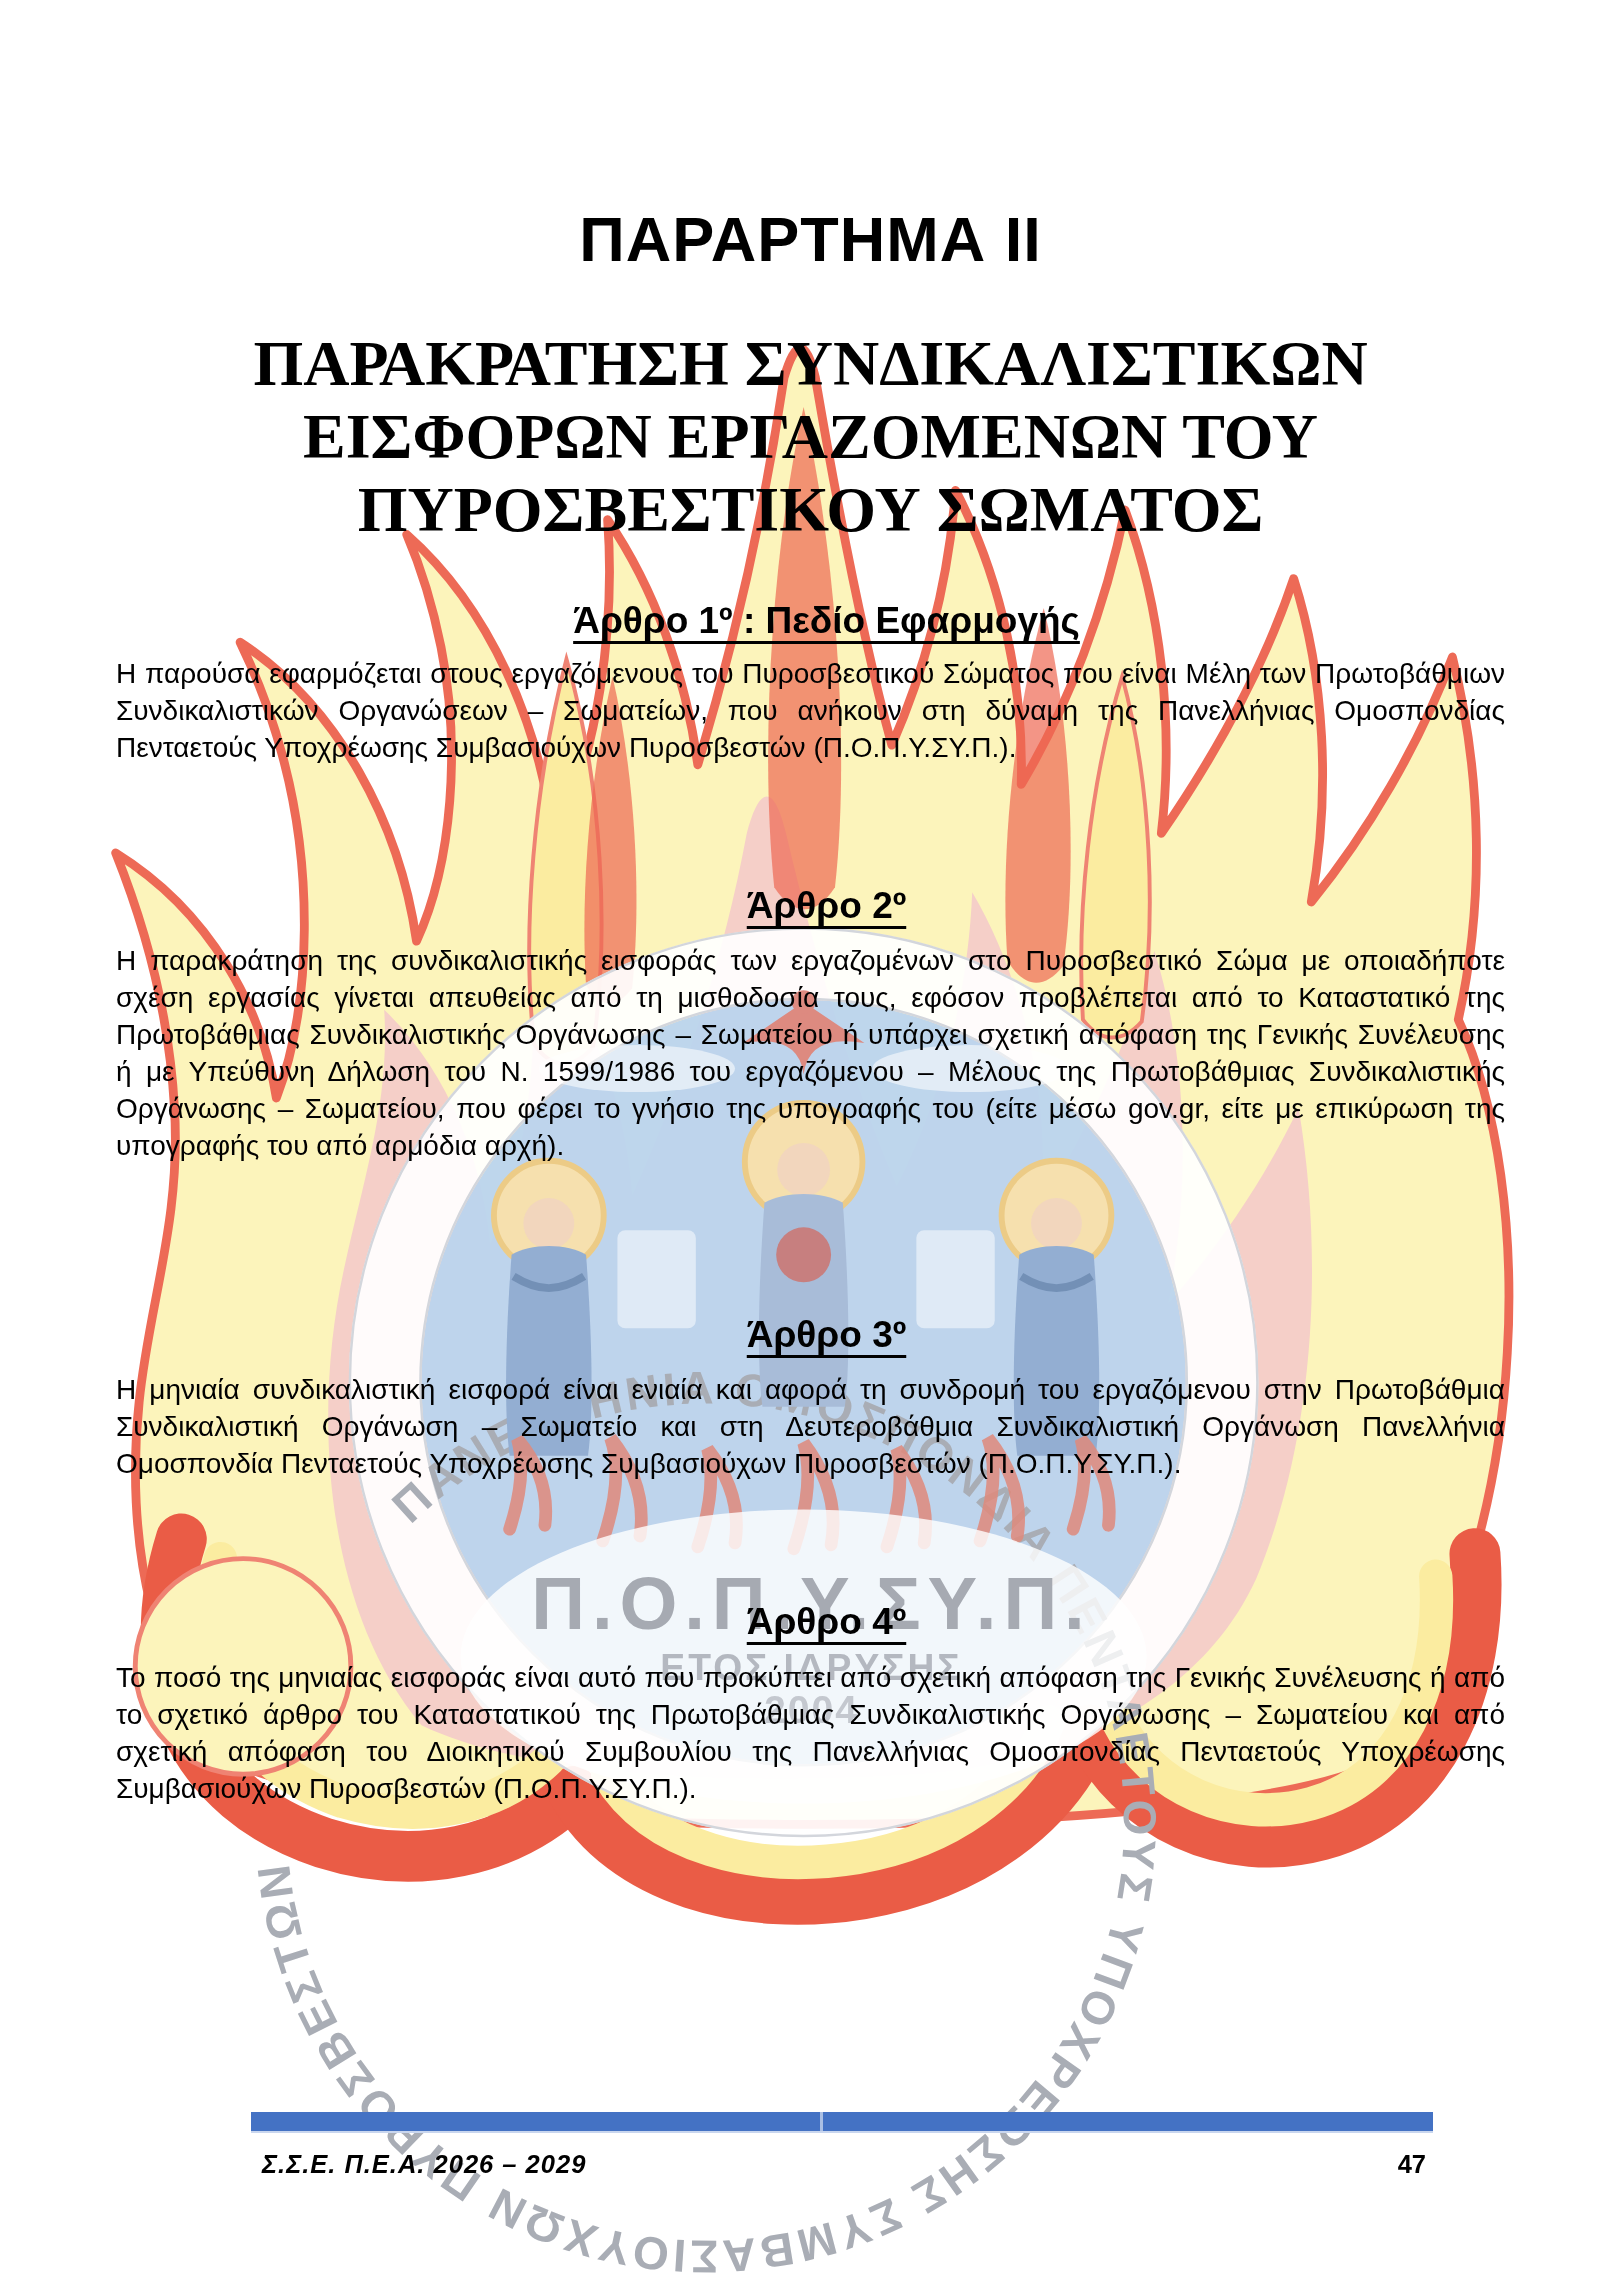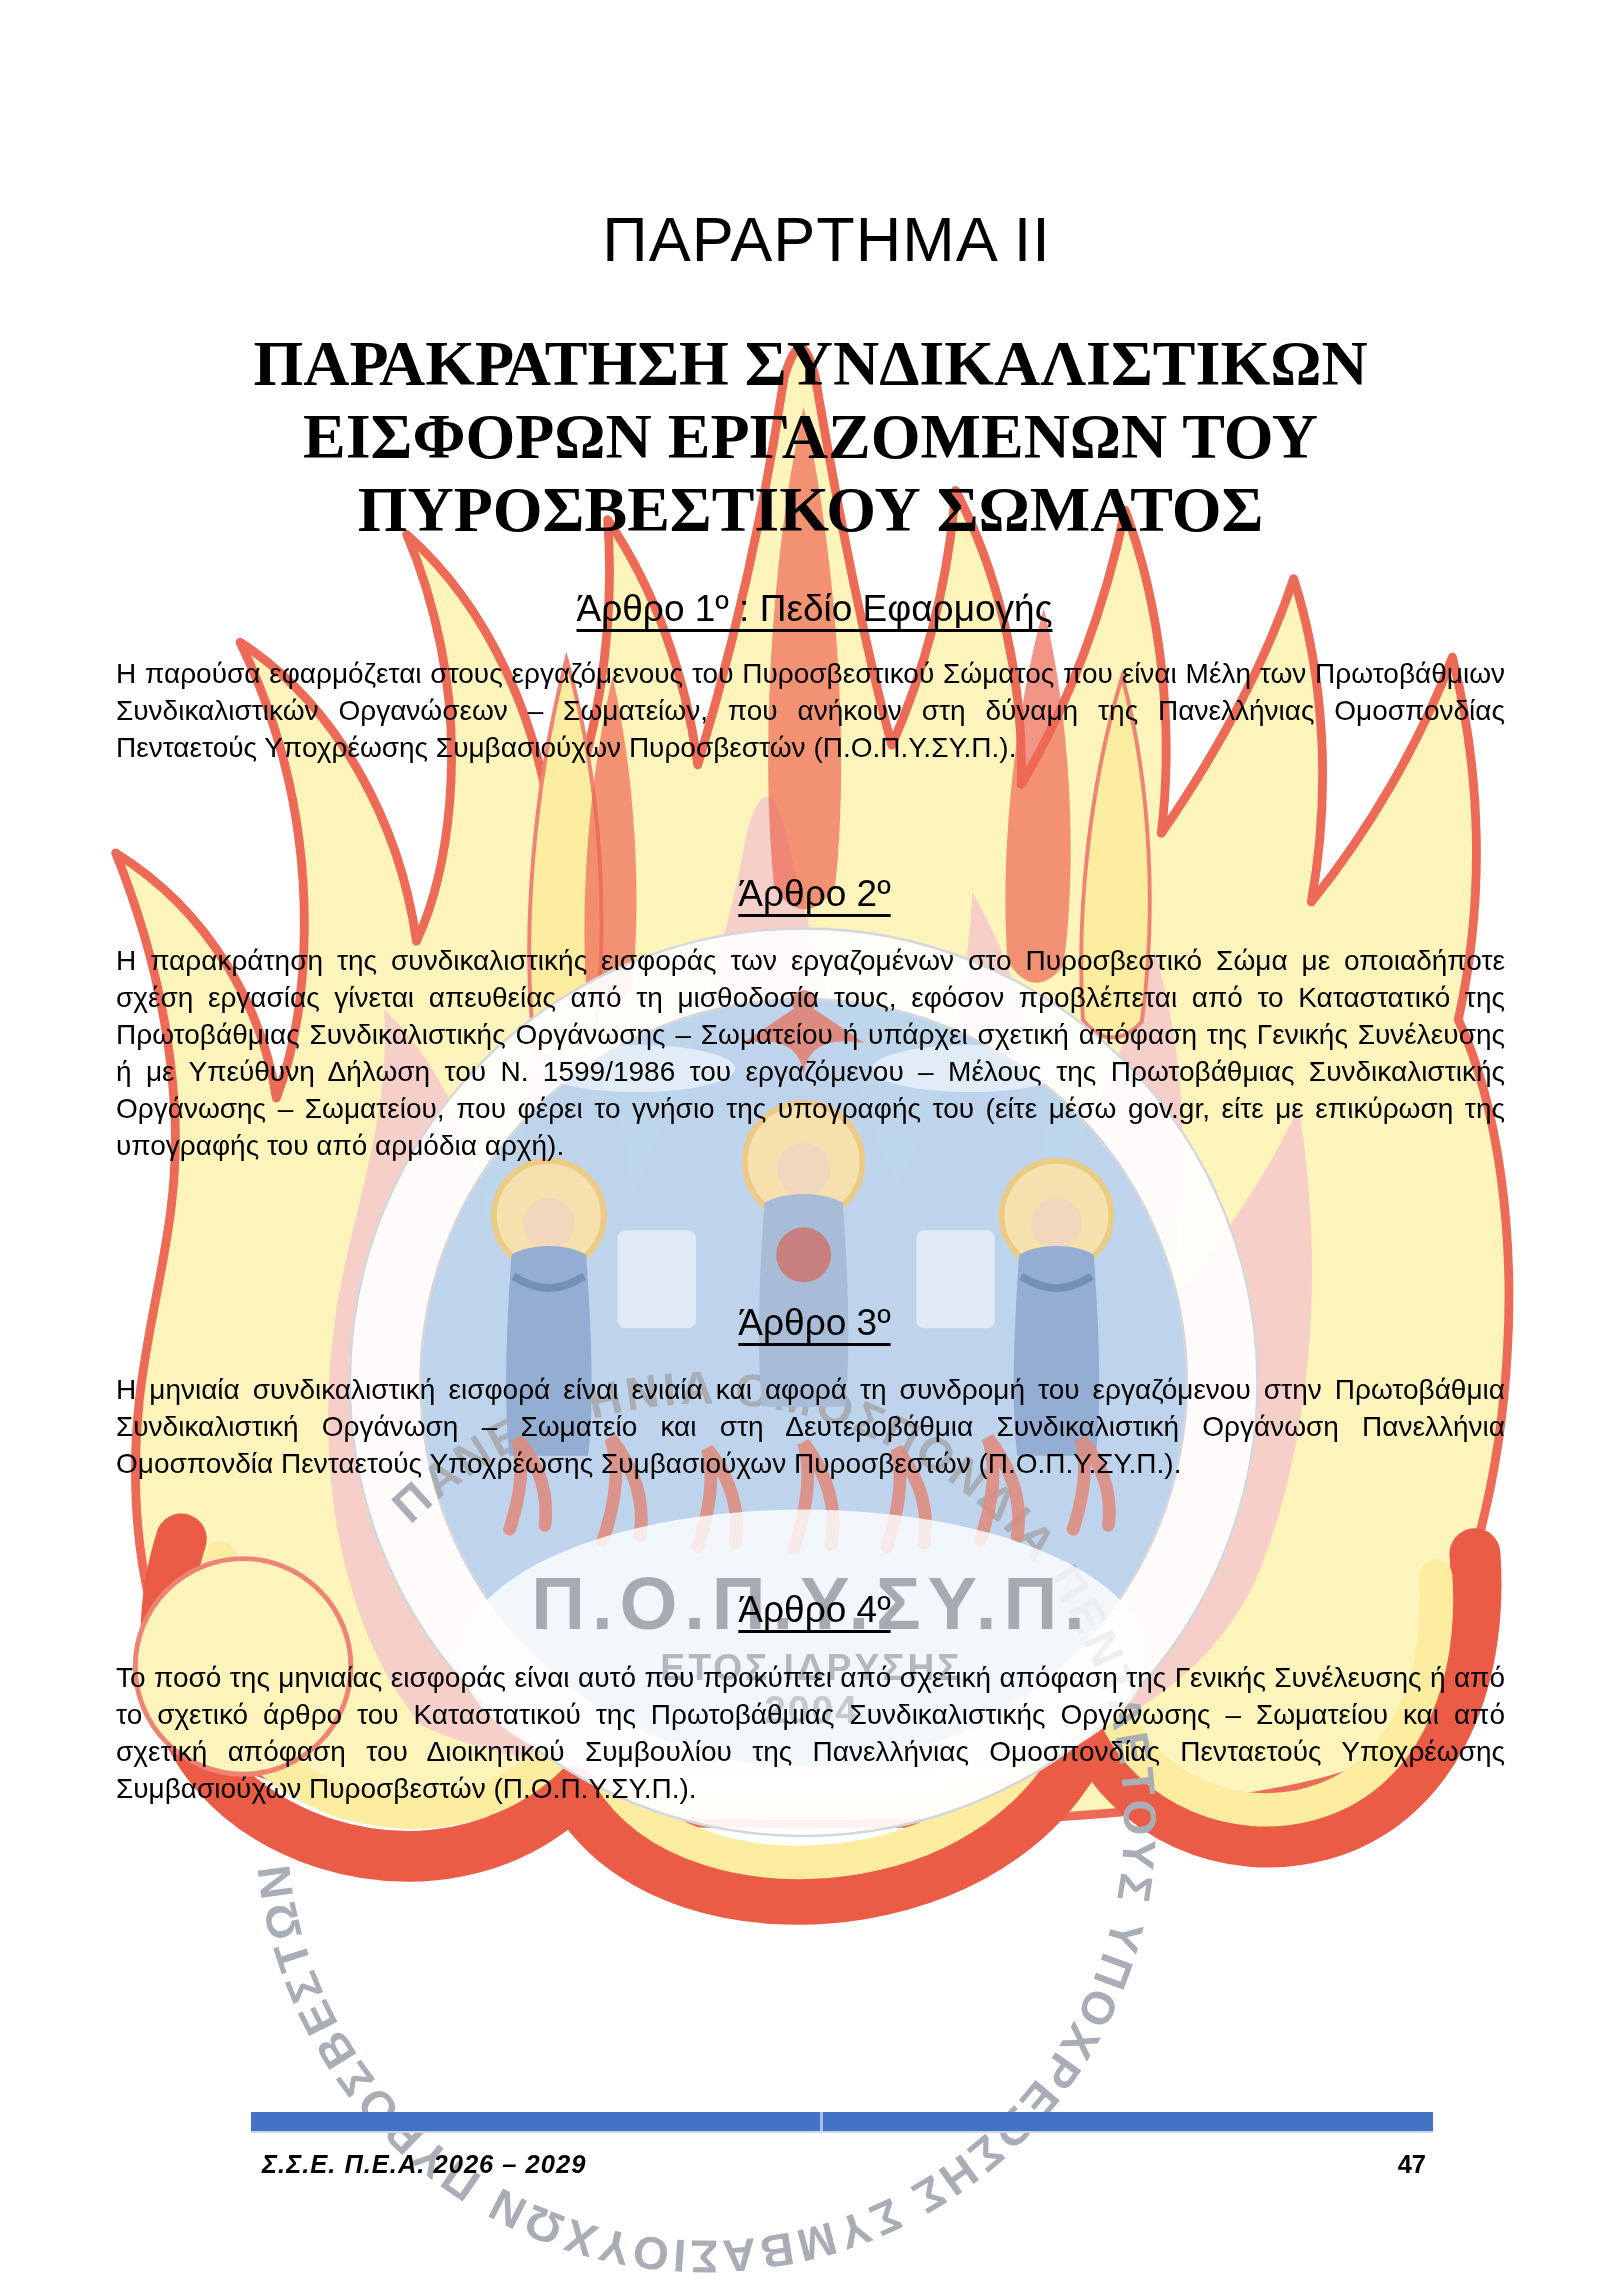--- a/index.html
+++ b/index.html
@@ -1,25 +1,25 @@
 <!DOCTYPE html>
 <html lang="el"><head>
 <meta charset="utf-8">
 <style>
   html,body{margin:0;padding:0;background:#ffffff;}
   body{font-family:"Liberation Sans","DejaVu Sans",sans-serif;color:#000;}
   .page{position:relative;width:1620px;height:2292px;background:#fff;overflow:hidden;}
   .watermark{position:absolute;left:0;top:0;width:1620px;height:2292px;z-index:1;}
   .content{position:absolute;left:0;top:0;width:1620px;height:2292px;z-index:2;}
-  .title{position:absolute;top:204px;left:132px;width:1389px;margin:0;
-         text-align:center;font-size:63px;font-weight:normal;line-height:71px;letter-spacing:1px;}
+  .title{position:absolute;top:204px;left:116px;width:1389px;margin:0;
+         text-align:center;font-size:63px;font-weight:bold;line-height:71px;letter-spacing:1px;}
   .subtitle{position:absolute;top:327px;left:116px;width:1389px;margin:0;
          text-align:center;font-size:64px;font-weight:bold;line-height:73px;font-family:Liberation Serif, serif;}
-  .article-heading{position:absolute;left:116px;width:1389px;margin:4px;
-         text-align:center;font-size:37px;font-weight:normal;line-height:45px;
+  .article-heading{position:absolute;left:116px;width:1389px;margin:16px;
+         text-align:center;font-size:37px;font-weight:bold;line-height:45px;
          text-decoration:underline;text-decoration-thickness:2.9px;text-underline-offset:7.8px;}
   .h1{top:582px}.h2{top:867px}.h3{top:1296px}.h4{top:1583px}
   .body-par{position:absolute;left:116px;width:1389px;margin:0;
          font-size:28px;line-height:37px;text-align:justify;}
   .p1{top:655px}.p2{top:942px}.p3{top:1371px}.p4{top:1659px}
   .footer-bar{position:absolute;top:2112px;left:251px;width:1182px;height:18.6px;
          border-bottom:2px solid #c9d6ee;}
   .footer-bar .bar-divider{position:absolute;left:569px;top:0;width:2.9px;height:18.6px;background:rgba(255,255,255,0.55);}
   .footer-row{position:absolute;top:2150px;left:0;width:1346px;height:39px;font-size:25.5px;font-weight:bold;}
   .footer-left{position:absolute;left:262px;top:0;font-style:italic;letter-spacing:1px;}

